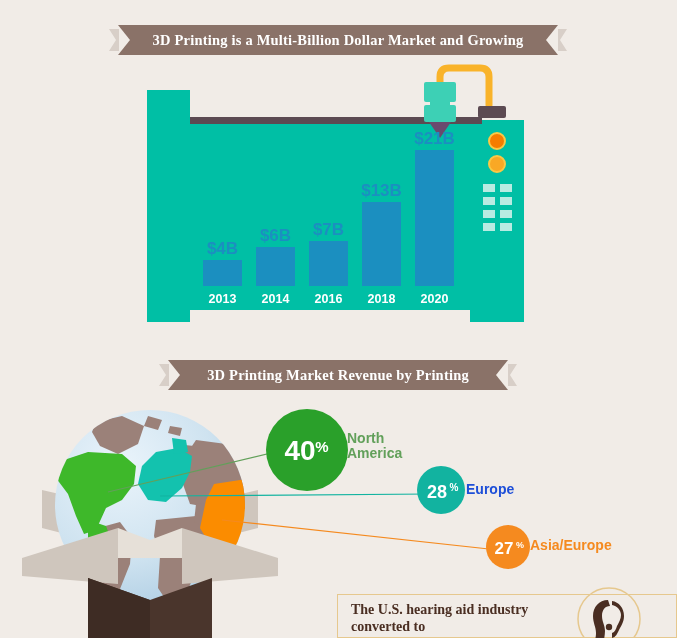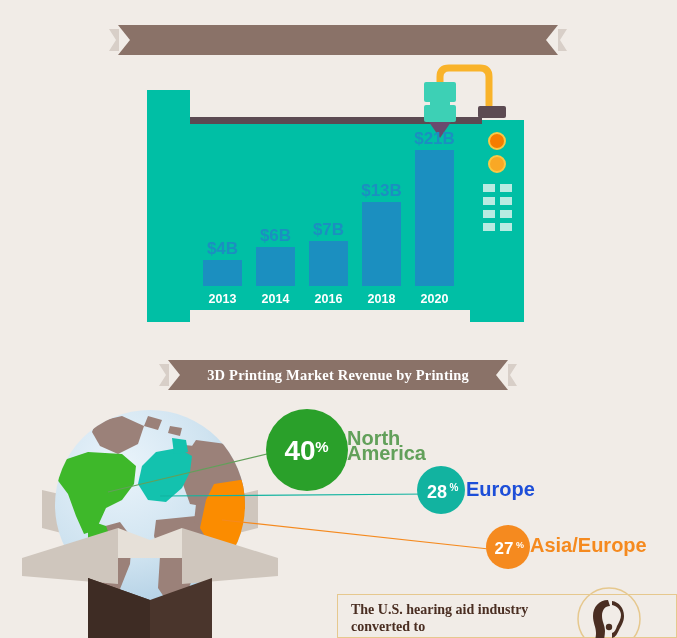--- a/index.html
+++ b/index.html
@@ -75,21 +75,21 @@
   
   #geo {
     position: absolute;
     left: 0; top: 400px;
     width: 677px; height: 238px;
   }
 
   .pct-label {
     position: absolute;
     font-weight: bold;
-    font-size: 20px;
+    font-size: 14px;
     line-height: 15px;
     white-space: pre-line;
   }
   #label-na    { left: 347px; top: 431px; color: #62a05a; }
   #label-eu    { left: 466px; top: 482px; color: #12b3a0; }
   #label-ap    { left: 530px; top: 538px; color: #f58a1f; }
 
   
   #fact-box {
     position: absolute;
@@ -120,20 +120,21 @@
     width: 66px;
     height: 66px;
   }
 </style>
 </head>
 <body style="background: rgb(241, 236, 231);">
 
 <div class="ribbon" id="banner-market" style="background: rgb(138, 114, 104);">
   <span class="ribbon-tail left"></span>
   <span class="ribbon-tail right"></span>
+  <span class="ribbon-label">3D Printing is a Multi-Billion Dollar Market and Growing</span>
 </div>
 
 <svg id="printer" viewBox="0 0 677 280">
 
   <rect x="147" y="30" width="43" height="220" fill="#00bfa5"></rect>
 
   <rect x="190" y="60" width="334" height="190" fill="#00bfa5"></rect>
 
   <rect x="470" y="60" width="54" height="190" fill="#00bfa5"></rect>
 

